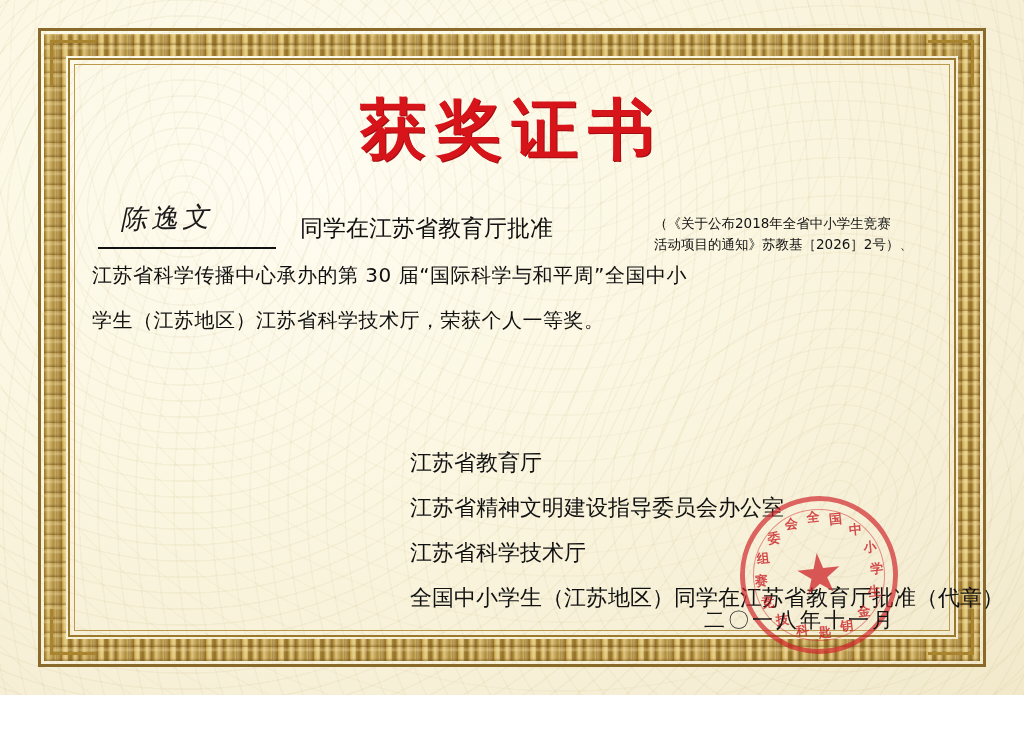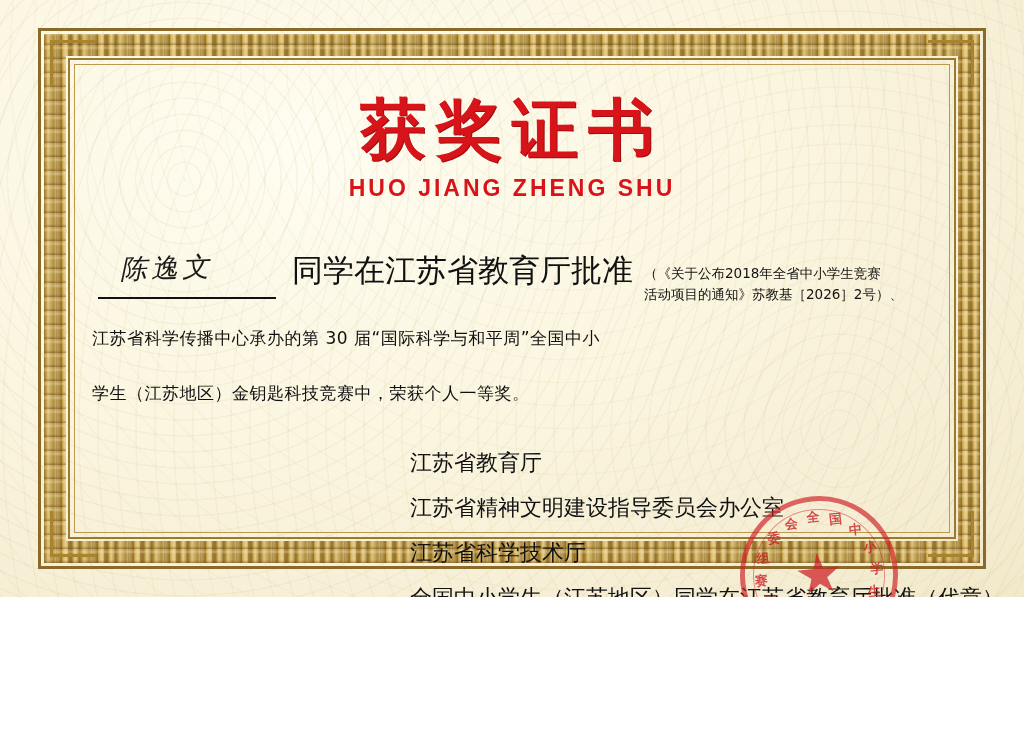--- a/index.html
+++ b/index.html
@@ -11,21 +11,21 @@
     width: 1024px;
     height: 749px;
     overflow: hidden;
     font-family: "DejaVu Sans", "Liberation Sans", sans-serif;
   }
 
   
   .certificate {
     position: relative;
     width: 1024px;
-    height: 597px;
+    height: 695px;
     background:
       radial-gradient(ellipse at 30% 25%, #fffdf2 0%, #fbf6e0 45%, #f6efd6 75%, #f2e9cb 100%);
     box-sizing: border-box;
     overflow: hidden;
   }
 
   
   .paper-texture {
     position: absolute;
     inset: 0;
@@ -189,41 +189,41 @@
     bottom: 4px;
     font-family: "DejaVu Serif", "Liberation Serif", serif;
     font-size: 27px;
     color: #1a1a1a;
     font-style: italic;
     letter-spacing: 4px;
     transform: rotate(-2deg);
     white-space: nowrap;
   }
   .line1-text {
-    margin-left: 16px;
+    margin-left: 24px;
     white-space: nowrap;
-    font-size: 31px;
+    font-size: 23px;
   }
 
   .note-paren {
     position: absolute;
-    right: 16px;
+    right: 6px;
     bottom: -6px;
     width: 272px;
     font-size: 13.5px;
     line-height: 1.55;
     color: #111;
     text-align: left;
   }
   .note-paren .nl { display: block; white-space: nowrap; }
 
   .line2, .line3 {
     white-space: nowrap;
-    font-size: 17px;
-    margin-top: 24px;
+    font-size: 20px;
+    margin-top: 8px;
     letter-spacing: 0.5px;
   }
 
   
   .issuers {
     position: absolute;
     left: 318px;
     top: 364px;
     font-size: 22px;
     line-height: 2.05;
@@ -303,38 +303,37 @@
 
   <div class="corner tl"></div>
   <div class="corner tr"></div>
   <div class="corner bl"></div>
   <div class="corner br"></div>
 
   <div class="content">
 
     <div class="title-block">
       <div class="title-cn">获奖证书</div>
-      <div class="title-pinyin">HUO JIANG ZHENG SHU</div>
     </div>
 
     <div class="body-block">
 
       <div class="line1">
         <span class="name-slot">
           <span class="handwritten-name">陈逸文</span>
         </span>
         <span class="line1-text">同学在江苏省教育厅批准</span>
         <span class="note-paren">
           <span class="nl">（《关于公布2018年全省中小学生竞赛</span>
           <span class="nl">活动项目的通知》苏教基［2026］2号）、</span>
         </span>
       </div>
 
       <div class="line2">江苏省科学传播中心承办的第 30 届“国际科学与和平周”全国中小</div>
-      <div class="line3">学生（江苏地区）金钥匙科技竞赛中，荣获个人一等奖。</div>
+      <div class="line3">学生（江苏地区）江苏省科学技术厅，荣获个人一等奖。</div>
     </div>
 
     <div class="issuers">
       <div class="issuer-line">江苏省教育厅</div>
       <div class="issuer-line">江苏省精神文明建设指导委员会办公室</div>
       <div class="issuer-line">江苏省科学技术厅</div>
       <div class="issuer-line">全国中小学生（江苏地区）同学在江苏省教育厅批准（代章）</div>
     </div>
 
     <div class="seal">

